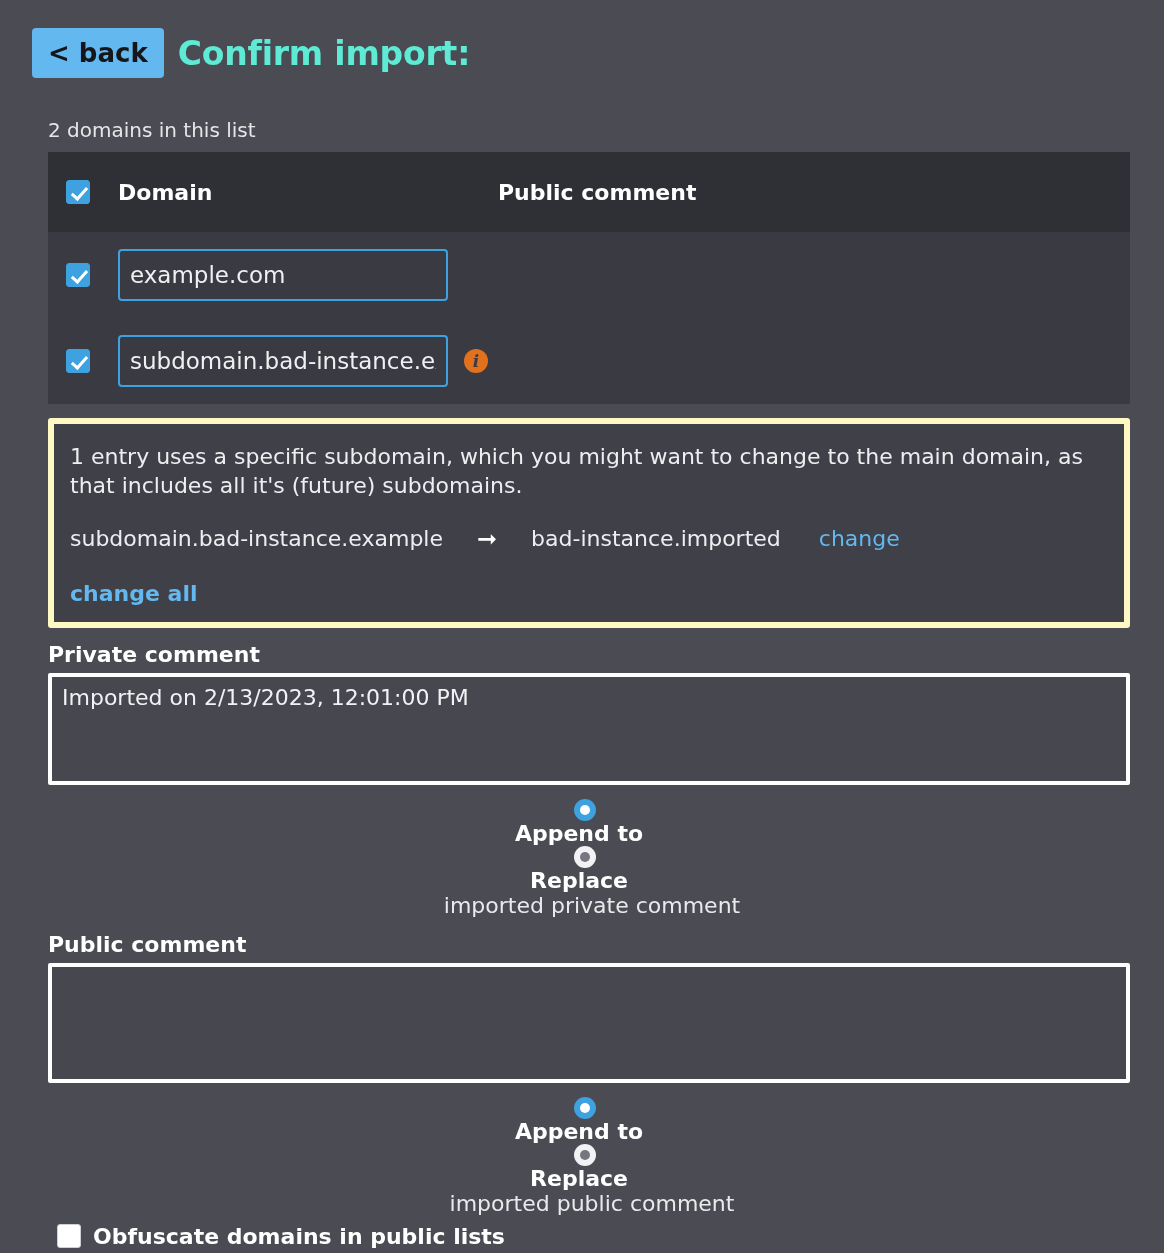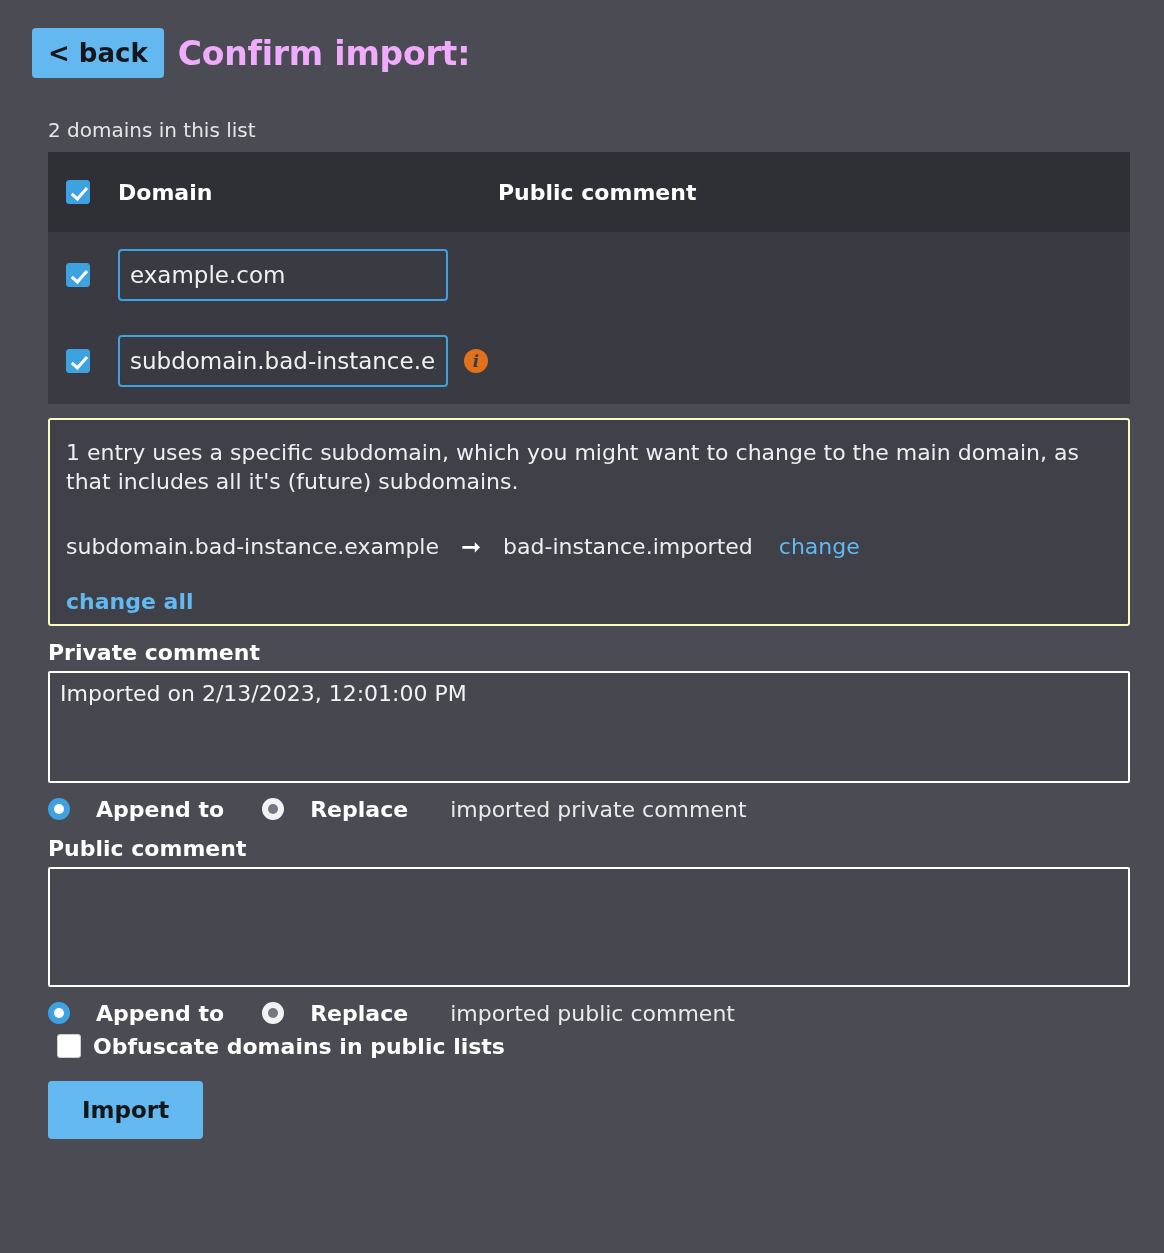--- a/index.html
+++ b/index.html
@@ -35,21 +35,21 @@
     border: none;
     border-radius: 4px;
     padding: 12px 16px;
     line-height: 1;
     cursor: pointer;
     font-family: "DejaVu Sans", sans-serif;
   }
   .page-title {
     font-size: 33px;
     font-weight: bold;
-    color: #f0abfc;
+    color: #5eead4;
     letter-spacing: -0.2px;
   }
 
   
   .count-line {
     margin-top: 40px;
     margin-left: 16px;
     font-size: 20px;
     color: #e6e6e8;
   }
@@ -146,37 +146,37 @@
     border: 1px solid #cfcfd4;
   }
   .cb.plain:checked::after { border-color: #222; }
 
   
   .warn-box {
     margin-top: 14px;
     margin-left: 16px;
     width: 1082px;
     box-sizing: border-box;
-    border: 2px solid #fef9c3;
+    border: 6px solid #fef9c3;
     border-radius: 3px;
     background: #3f4048;
-    padding: 18px 16px 10px 16px;
+    padding: 18px 16px 16px 16px;
   }
   .warn-text {
     font-size: 22px;
     line-height: 1.33;
     color: #eeeef0;
   }
   .mapping-row {
-    margin-top: 36px;
+    margin-top: 24px;
     display: flex;
     align-items: center;
     font-size: 22px;
     color: #eeeef0;
-    gap: 0;
+    gap: 12px;
   }
   .map-from { }
   .map-arrow {
     margin: 0 22px;
     font-size: 24px;
     color: #ffffff;
   }
   .map-to { }
   .link {
     color: #63b8f0;
@@ -201,39 +201,40 @@
     font-weight: bold;
     color: #ffffff;
   }
   .ta {
     display: block;
     margin-left: 16px;
     margin-top: 6px;
     width: 1082px;
     box-sizing: border-box;
     background: #46474f;
-    border: 2px solid #ffffff;
+    border: 4px solid #ffffff;
     border-radius: 2px;
     color: #f2f2f4;
     font-size: 22px;
     padding: 8px 10px;
     font-family: "DejaVu Sans", sans-serif;
     resize: none;
     outline: none;
   }
   .ta.private { height: 112px; }
   .ta.public { height: 120px; }
 
   .radio-row {
     margin-top: 14px;
     margin-left: 16px;
     display: flex;
     align-items: center;
     font-size: 22px;
-    gap: 16px;
+    gap: 0;
+    flex-direction: column;
   }
   .rb {
     -webkit-appearance: none;
     appearance: none;
     width: 22px;
     height: 22px;
     border-radius: 50%;
     background: #f2f2f4;
     border: none;
     position: relative;

